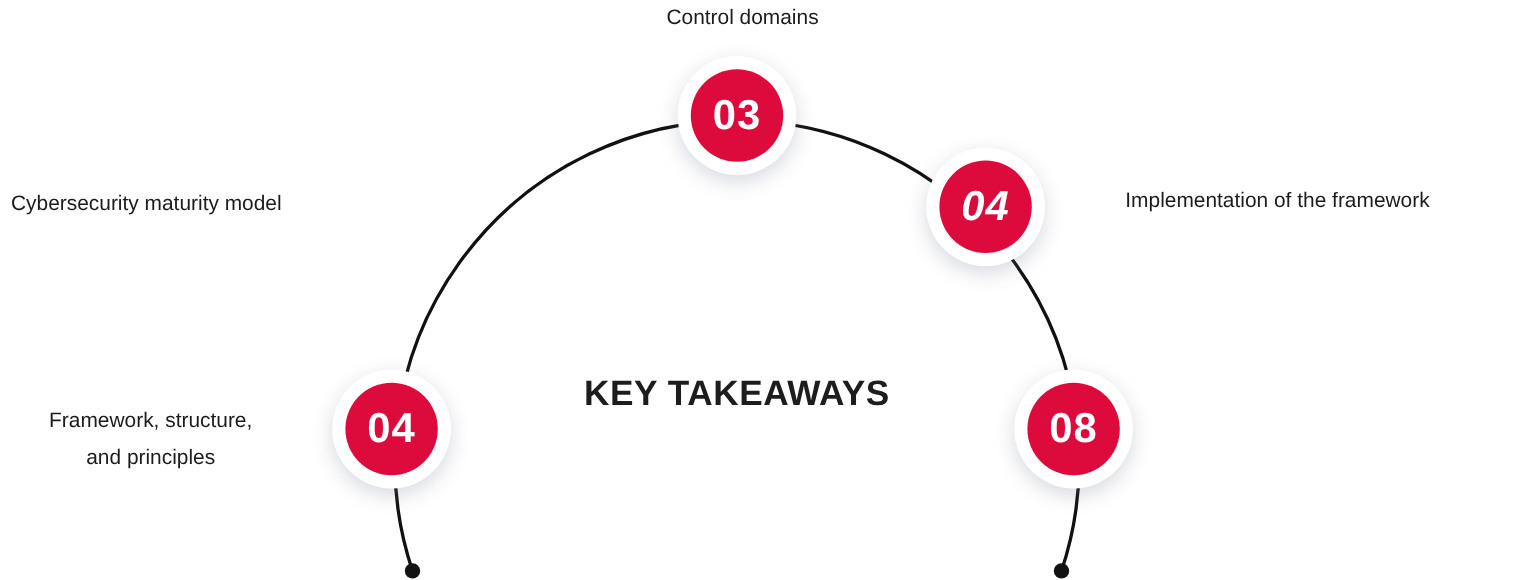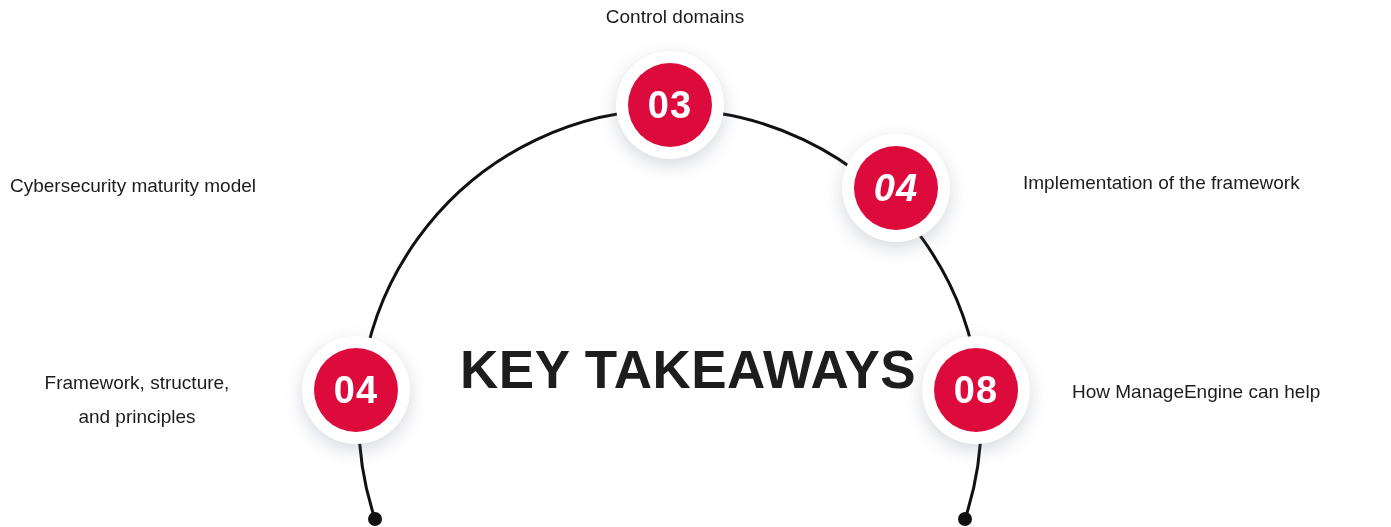--- a/index.html
+++ b/index.html
@@ -88,21 +88,21 @@
     left: 1072px;
     top: 377px;
     text-align: left;
   }
   .title {
     position: absolute;
     left: 460px;
     top: 339px;
     width: 420px;
     text-align: center;
-    font-size: 53px;
+    font-size: 32px;
     font-weight: bold;
     color: #1d1d1d;
     letter-spacing: 0.5px;
     z-index: 3;
     white-space: nowrap;
   }
   
   .n1 { left: 302px; top: 336px; }
   .n2 { left: 400px; top: 134px; }
   .n3 { left: 616px; top: 51px; }
@@ -139,17 +139,16 @@
     <div class="disc">
       <span>08</span>
     </div>
   </div>
 
   <div class="label label-1">Framework, structure,
 and principles</div>
   <div class="label label-2">Cybersecurity maturity model</div>
   <div class="label label-3">Control domains</div>
   <div class="label label-4">Implementation of the framework</div>
-  <div class="label label-5">How ManageEngine can help</div>
 
   <div class="title">KEY TAKEAWAYS</div>
 
 </div>
 
 </body></html>

